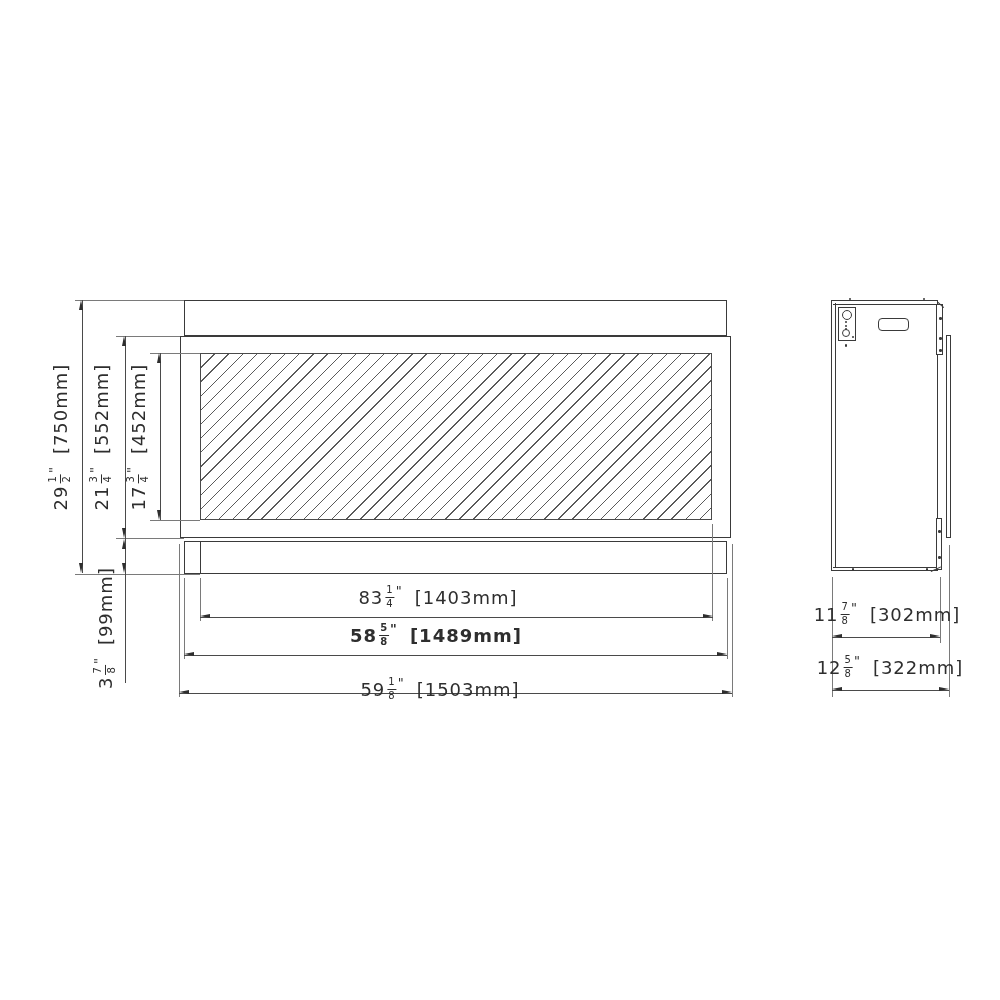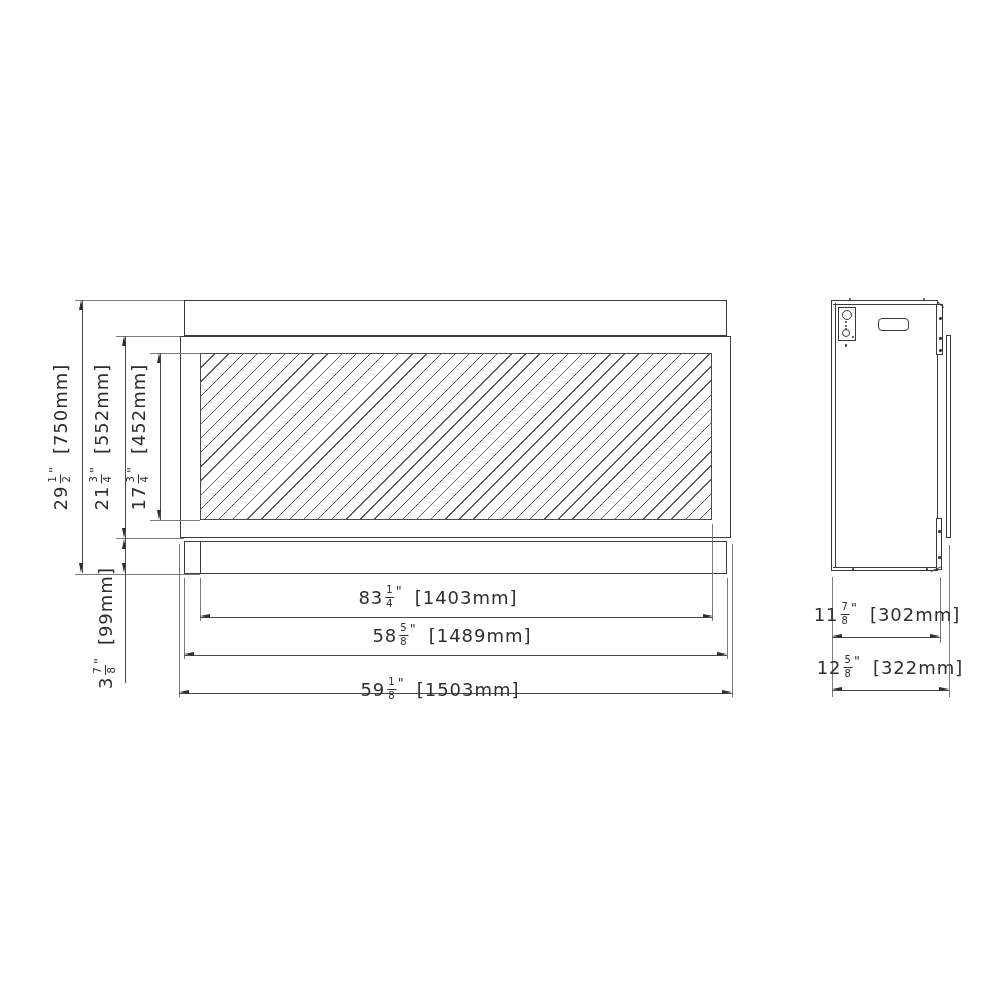--- a/index.html
+++ b/index.html
@@ -128,21 +128,21 @@
         <span class="num">1</span>
         <span class="den">4</span>
       </span>
     <span class="inch">"</span>
     <span class="mm">[1403mm]</span>
   </div>
 
   <div class="hl" style="left:184px;top:655px;width:543px;"></div>
   <div class="ar l" style="left:184px;top:652.4px;"></div>
   <div class="ar r" style="left:717px;top:652.4px;"></div>
-  <div class="dim" style="left:452px;top:636px;">
+  <div class="dim" style="left:436px;top:636px;font-weight:bold;">
     <span>58</span>
     <span class="frac">
         <span class="num">5</span>
         <span class="den">8</span>
       </span>
     <span class="inch">"</span>
     <span class="mm">[1489mm]</span>
   </div>
 
   <div class="hl" style="left:179px;top:693px;width:553px;"></div>

